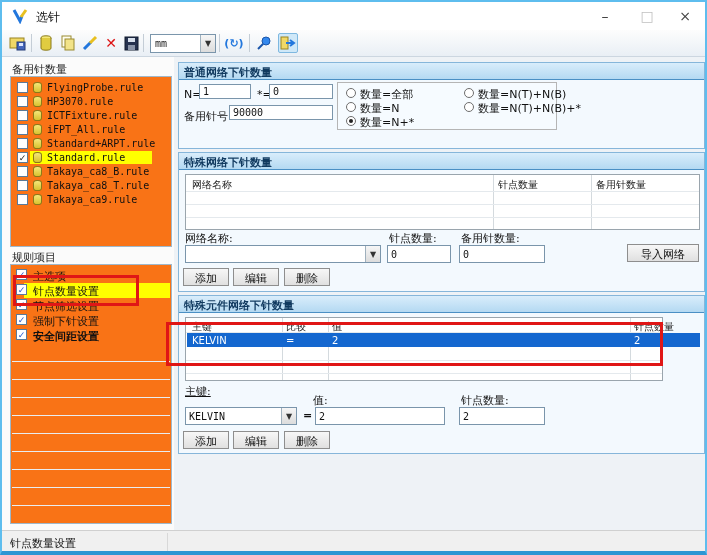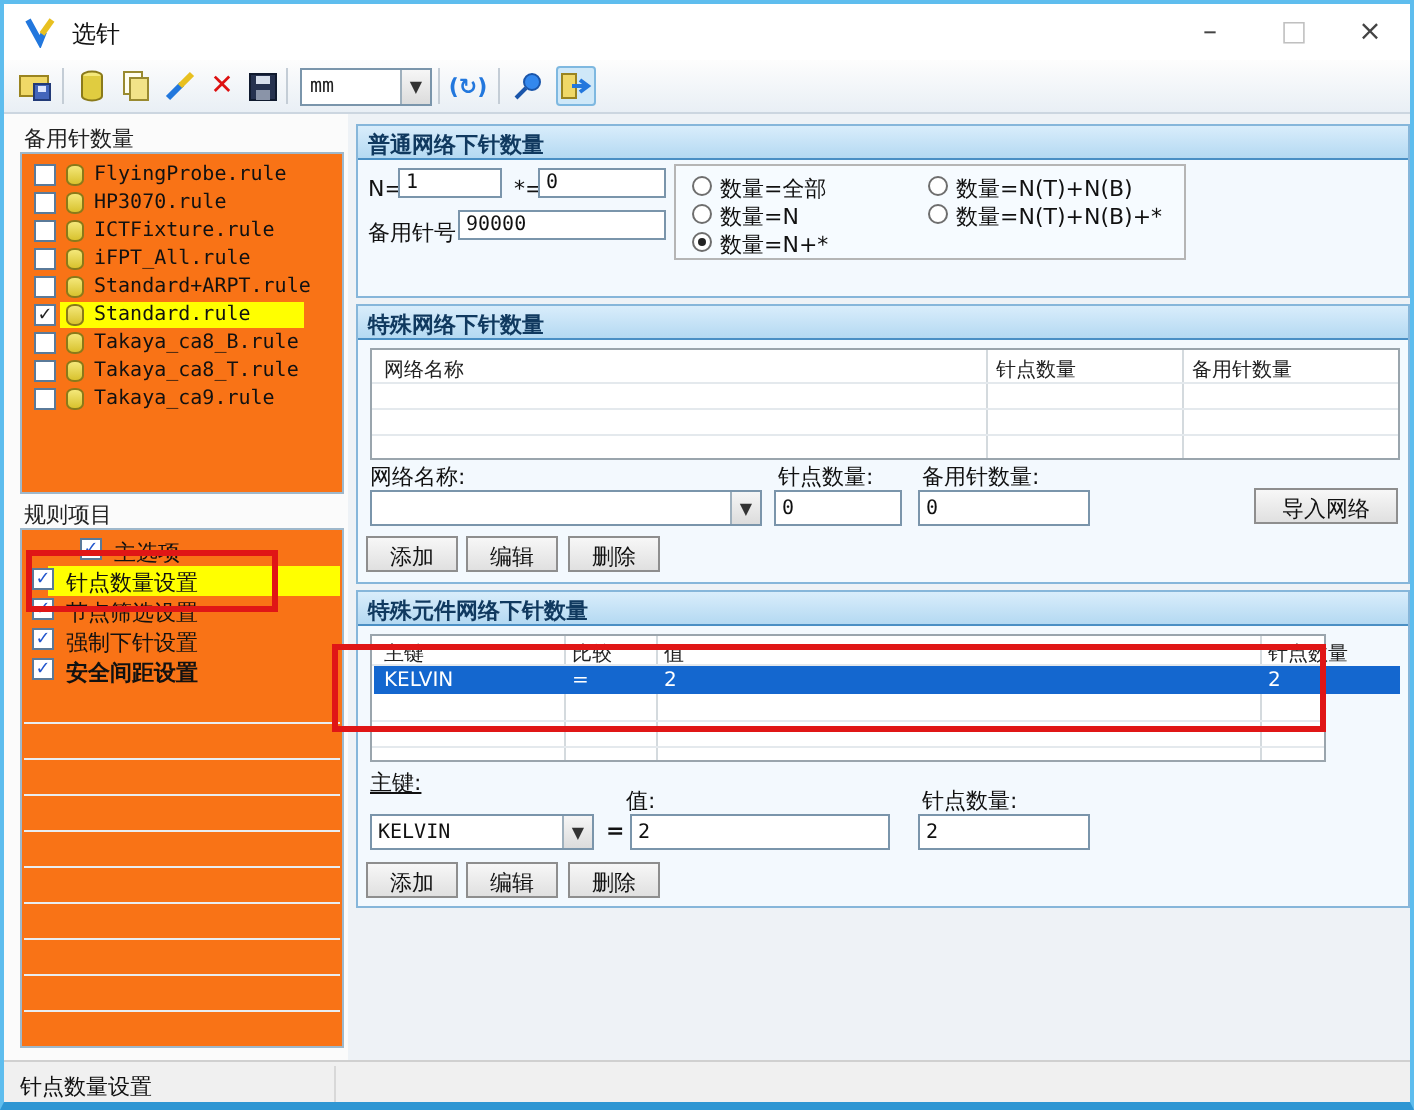--- a/index.html
+++ b/index.html
@@ -203,21 +203,21 @@
     </div>
     <div class="lb1-row" style="top:116px;">
       <span class="cb" style="left:5px; top:1px;"></span>
       <span class="cyl"></span>
       <span class="fname">Takaya_ca9.rule</span>
     </div>
   </div>
 
   <span class="panel-label" style="left:10px; top:248px;">规则项目</span>
   <div class="listbox" style="left:8px; top:262px; width:162px; height:260px;">
-    <div class="lb2-row" style="top:3px;margin-left:24px;">
+    <div class="lb2-row" style="top:3px;">
       <span class="cb checked blue"></span>
       <span class="lbl">主选项</span>
     </div>
     <div class="lb2-row" style="top:18px;">
       <span class="hl-yellow" style="left:12px; top:0; width:146px; height:15px;"></span>
       <span class="cb checked blue"></span>
       <span class="lbl">针点数量设置</span>
     </div>
     <div class="lb2-row" style="top:33px;">
       <span class="cb checked blue"></span>
@@ -245,21 +245,21 @@
   <div class="red-box" style="left:11px; top:273px; width:126px; height:31px;"></div>
 
   <div class="section" style="left:176px; top:60px; height:87px;">
     <div class="sec-header">普通网络下针数量</div>
     <span class="fld-label" style="left:5px; top:25px;">N=</span>
     <input class="tinput" style="left: 20px; top: 21px; width: 52px;" value="1">
     <span class="fld-label" style="left:78px; top:25px;">*=</span>
     <input class="tinput" style="left: 90px; top: 21px; width: 64px;" value="0">
     <span class="fld-label" style="left:5px; top:46px;">备用针号:</span>
     <input class="tinput" style="left: 50px; top: 42px; width: 104px;" value="90000">
-    <div class="groupbox" style="left:158px; top:19px; width:256px; height:48px;">
+    <div class="groupbox" style="left:158px; top:19px; width:220px; height:48px;">
       <div class="radio-row" style="left:8px; top:4px;">
         <span class="radio"></span>
         <span class="rlbl">数量=全部</span>
       </div>
       <div class="radio-row" style="left:8px; top:18px;">
         <span class="radio"></span>
         <span class="rlbl">数量=N</span>
       </div>
       <div class="radio-row" style="left:8px; top:32px;">
         <span class="radio sel"></span>

